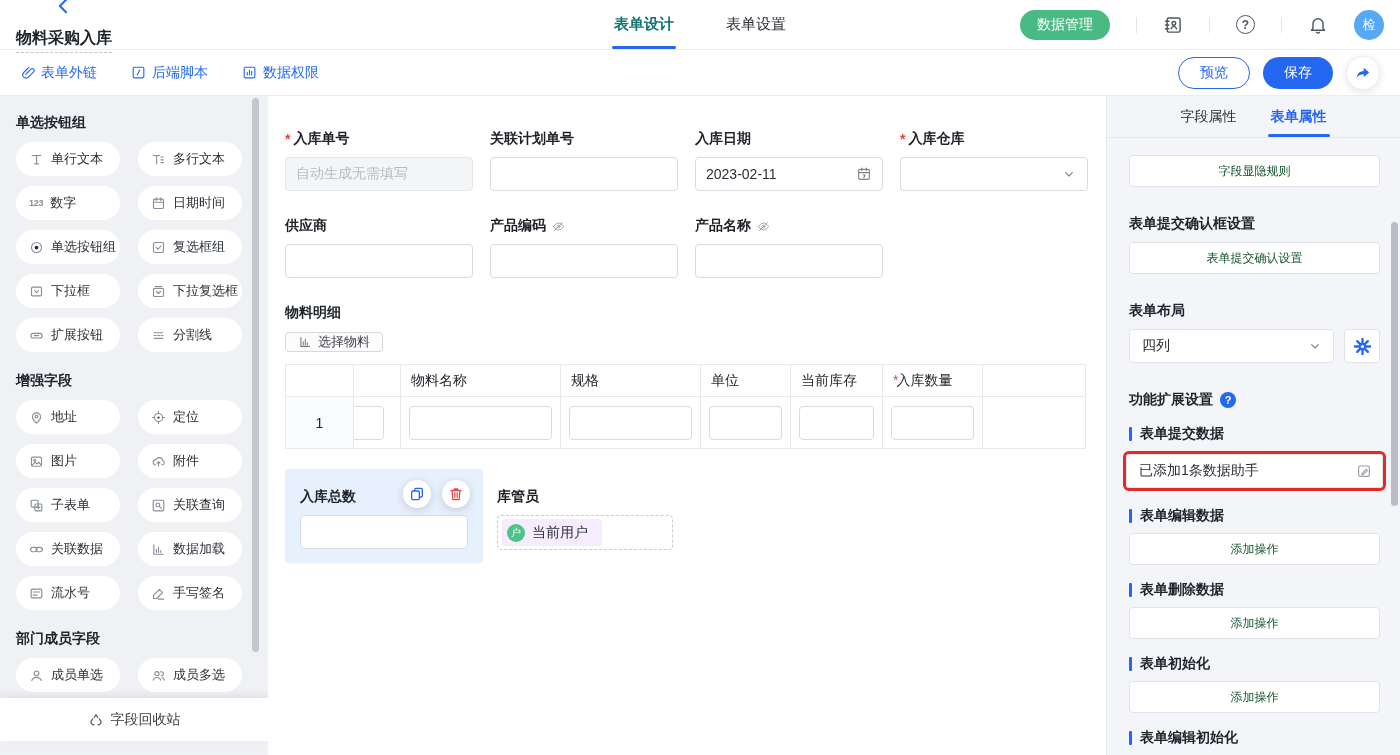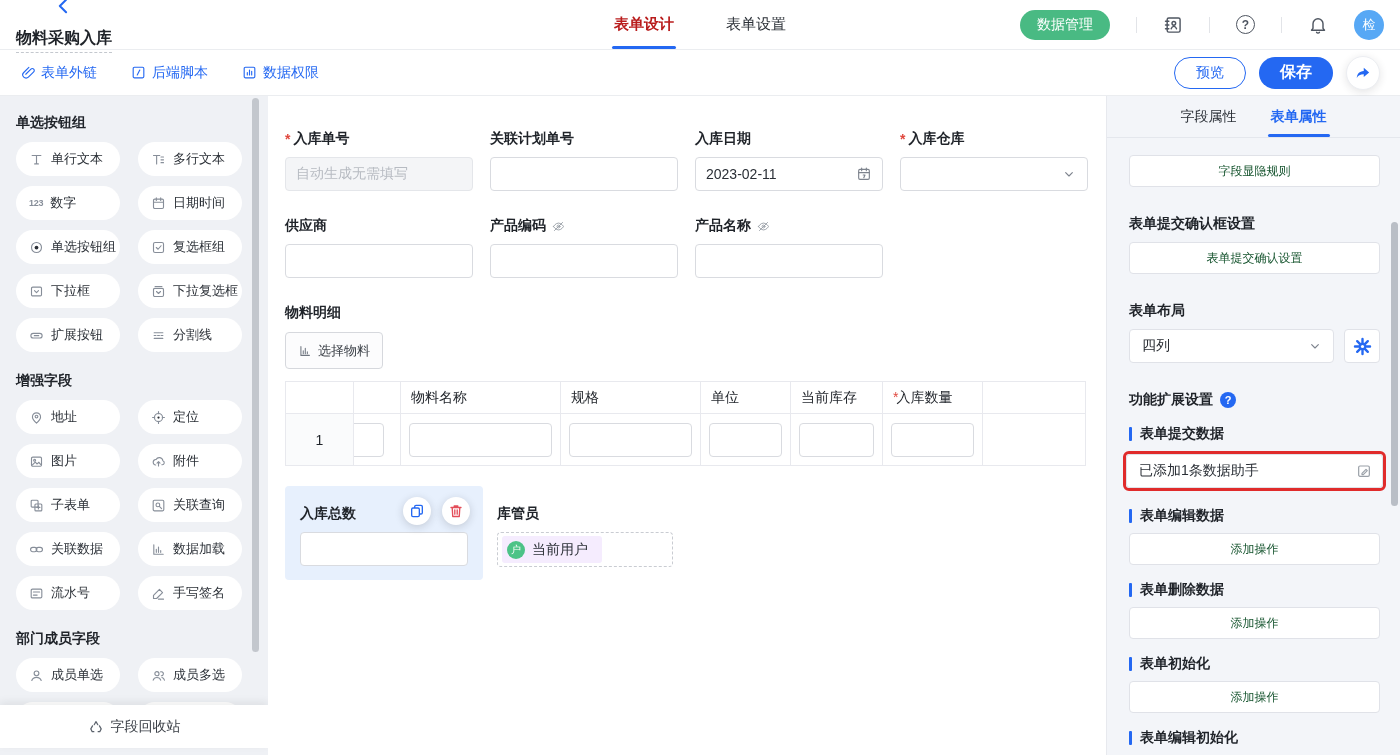--- a/index.html
+++ b/index.html
@@ -13,21 +13,21 @@
 
   
   .topbar { height:50px; min-height:50px; display:flex; align-items:center;
     justify-content:space-between; padding:0 16px; border-bottom:1px solid #ebedf0; position:relative; background:#fff; }
   .tb-left { display:flex; align-items:center; gap:12px;flex-direction:column; }
   .back-btn { color:#2468f2; display:flex; cursor:pointer; }
   .back-btn svg { width:20px; height:20px; fill:none; stroke:currentColor; stroke-width:2.4; stroke-linecap:round; stroke-linejoin:round; }
   .doc-title { font-size:16px; font-weight:700; border-bottom:1px dashed #c4c8ce; padding-bottom:3px; }
   .tb-tabs { position:absolute; left:50%; top:0; transform:translateX(-50%); height:100%; display:flex; gap:52px; }
   .tb-tab { height:100%; display:flex; align-items:center; font-size:15px; color:#2a2f36; position:relative; cursor:pointer; }
-  .tb-tab.active { color:#b91c1c; font-weight:600; }
+  .tb-tab.active { color:#0f766e; font-weight:600; }
   .tb-tab.active::after { content:""; position:absolute; left:-2px; right:-2px; bottom:0; height:3px; background:#2468f2; border-radius:2px; }
   .tb-right { display:flex; align-items:center; gap:26px; }
   .pill-green { background:#49ba83; color:#fff; font-size:14px; height:30px; padding:0 17px; border-radius:15px;
     display:flex; align-items:center; border:none; cursor:pointer; }
   .v-sep { width:1px; height:16px; background:#e2e4e8; }
   .tb-icon { color:#4e5560; display:flex; cursor:pointer; }
   .tb-icon svg { width:20px; height:20px; fill:none; stroke:currentColor; stroke-width:1.7; stroke-linecap:round; stroke-linejoin:round; }
   .help-circle { width:19px; height:19px; border:1.7px solid #4e5560; border-radius:50%; display:flex; align-items:center;
     justify-content:center; font-size:12px; font-weight:700; color:#4e5560; cursor:pointer; }
   .avatar { width:30px; height:30px; border-radius:50%; background:#57a8f5; color:#fff; font-size:13px;
@@ -36,60 +36,60 @@
   
   .toolbar2 { height:46px; min-height:46px; display:flex; align-items:center; justify-content:space-between;
     padding:0 20px; border-bottom:1px solid #ebedf0; background:#fff; }
   .t2-links { display:flex; gap:34px; }
   .t2-link { display:flex; align-items:center; gap:6px; color:#2468f2; font-size:14px; cursor:pointer; }
   .t2-link .icon svg { stroke:#2468f2; }
   .t2-right { display:flex; align-items:center; gap:13px; }
   .btn-outline { height:32px; padding:0 21px; border-radius:16px; border:1px solid #2468f2; color:#2468f2;
     background:#fff; font-size:14px; cursor:pointer; }
   .btn-primary { height:32px; padding:0 21px; border-radius:16px; background:#2468f2; color:#fff; border:none;
-    font-size:16px; cursor:pointer;font-weight:bold; }
+    font-size:14px; cursor:pointer; }
   .btn-share { width:34px; height:34px; border-radius:50%; background:#fff; border:1px solid #eceef2;
     box-shadow:0 2px 8px rgba(31,35,41,.12); display:flex; align-items:center; justify-content:center; color:#2468f2; cursor:pointer; }
   .btn-share svg { width:18px; height:18px; }
 
   
   .body { flex:1; display:flex; min-height:0; }
 
   
   .sidebar { width:268px; min-width:268px; background:#eff1f5; position:relative; padding:18px 0 0 16px; overflow:hidden; }
   .sb-group-title { font-size:14px; font-weight:700; margin:0 0 10px 0; }
   .sb-grid { display:grid; grid-template-columns:104px 104px; gap:10px 18px; margin-bottom:20px; }
   .chip { height:34px; background:#fff; border-radius:17px; display:flex; align-items:center; gap:7px;
     padding:0 4px 0 13px; font-size:13px; color:#2a2f36; cursor:grab; white-space:nowrap; overflow:hidden; }
   .icon { display:inline-flex; flex:none; }
   .icon svg { width:15px; height:15px; fill:none; stroke:#878e99; stroke-width:1.8; stroke-linecap:round; stroke-linejoin:round; }
   .num-icon { font-size:9px; font-weight:700; color:#878e99; letter-spacing:-0.3px; }
   .sb-scroll { position:absolute; right:9px; top:2px; width:7px; height:554px; background:#c3c7cd; border-radius:4px; }
-  .sb-bottom { position:absolute; left:0; right:0; bottom:7px; height:43px; background:#fff;
+  .sb-bottom { position:absolute; left:0; right:0; bottom:14px; height:43px; background:#fff;
     box-shadow:0 -3px 8px rgba(31,35,41,.08); display:flex; align-items:center; justify-content:center;
     gap:7px; font-size:14px; color:#3a3f46; cursor:pointer; }
   .sb-bottom .icon svg { width:16px; height:16px; stroke:#5a616b; }
 
   
   .canvas { flex:1; background:#fff; padding:34px 18px 0 17px; overflow:hidden; }
   .f-row { display:flex; gap:17px; margin-bottom:26px; }
   .f-field { width:188px; }
   .f-label { font-size:14px; font-weight:600; display:flex; align-items:center; gap:5px; margin-bottom:9px; }
   .star { color:#e0483e; margin-right:-2px; }
   .eye { color:#9aa0a8; display:inline-flex; }
   .eye svg { width:15px; height:15px; fill:none; stroke:currentColor; stroke-width:1.5; stroke-linecap:round; }
   .input { height:34px; border:1px solid #d9dbe0; border-radius:4px; background:#fff; display:flex; align-items:center;
     justify-content:space-between; padding:0 10px; font-size:14px; color:#2a2f36; }
   .input.disabled { background:#f4f5f7; border-color:#e4e6ea; }
   .placeholder { color:#b7bbc2; }
   .ctrl-icon { color:#7d838d; display:inline-flex; }
   .ctrl-icon svg { width:16px; height:16px; fill:none; stroke:currentColor; stroke-width:1.7; stroke-linecap:round; stroke-linejoin:round; }
 
   .subform-title { font-size:14px; font-weight:600; margin-top:6px; }
-  .subform-btn { margin-top:10px; height:37px; display:inline-flex; align-items:center; gap:6px; padding:0 12px;
+  .subform-btn { margin-top:10px; height:20px; display:inline-flex; align-items:center; gap:6px; padding:0 12px;
     border:1px solid #d6d8dd; border-radius:4px; background:#fcfcfd; font-size:13px; color:#3a3f46; cursor:pointer; }
   .subform-btn .icon svg { width:14px; height:14px; stroke:#6f7680; }
   .subform-table { margin-top:12px; border-collapse:collapse; table-layout:fixed; }
   .subform-table th, .subform-table td { border:1px solid #e8e9ee; }
   .subform-table th { height:32px; font-weight:400; font-size:14px; text-align:left; padding:0 10px; background:#fff; white-space:nowrap; }
   .subform-table td { height:52px; padding:8px; }
   .subform-table td.idx { background:#fafbfc; text-align:center; font-size:14px; padding:0; }
   .subform-table td .input { width:100%; padding:0 8px; }
   .subform-table td.cut { padding:8px 4px 8px 0; overflow:hidden; }
   .subform-table td.cut .input { width:56px; margin-left:-26px; }

